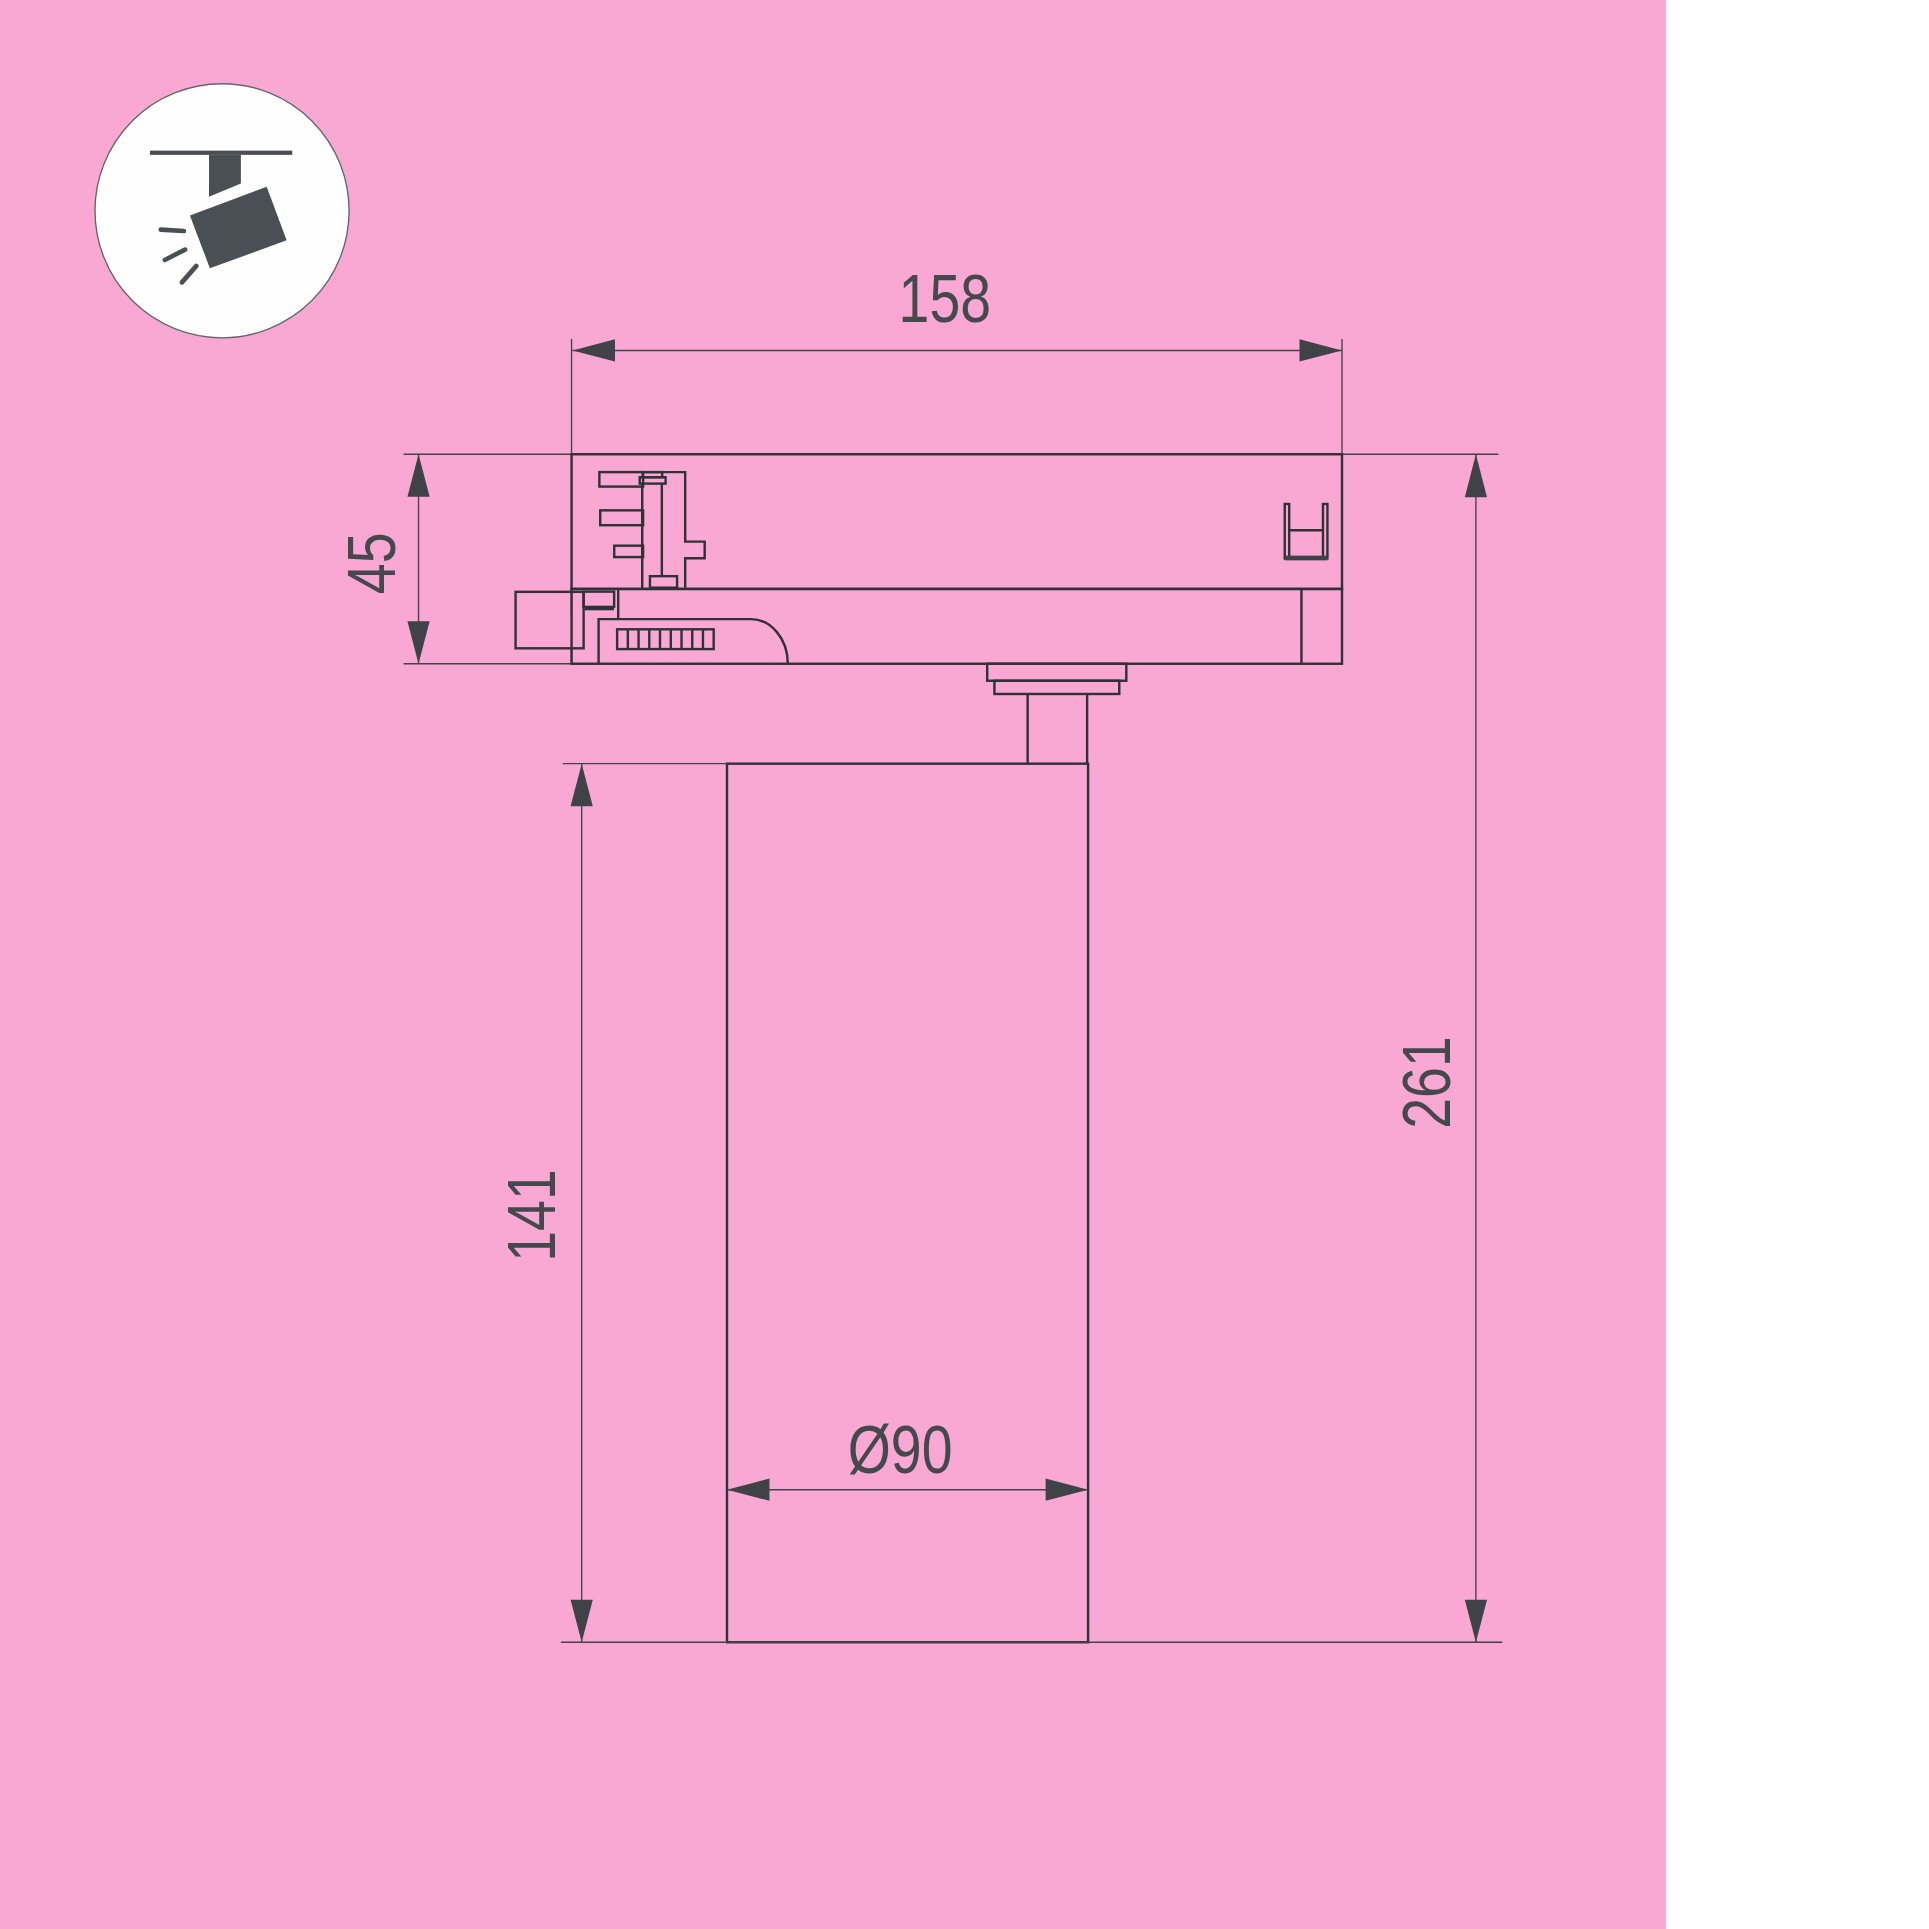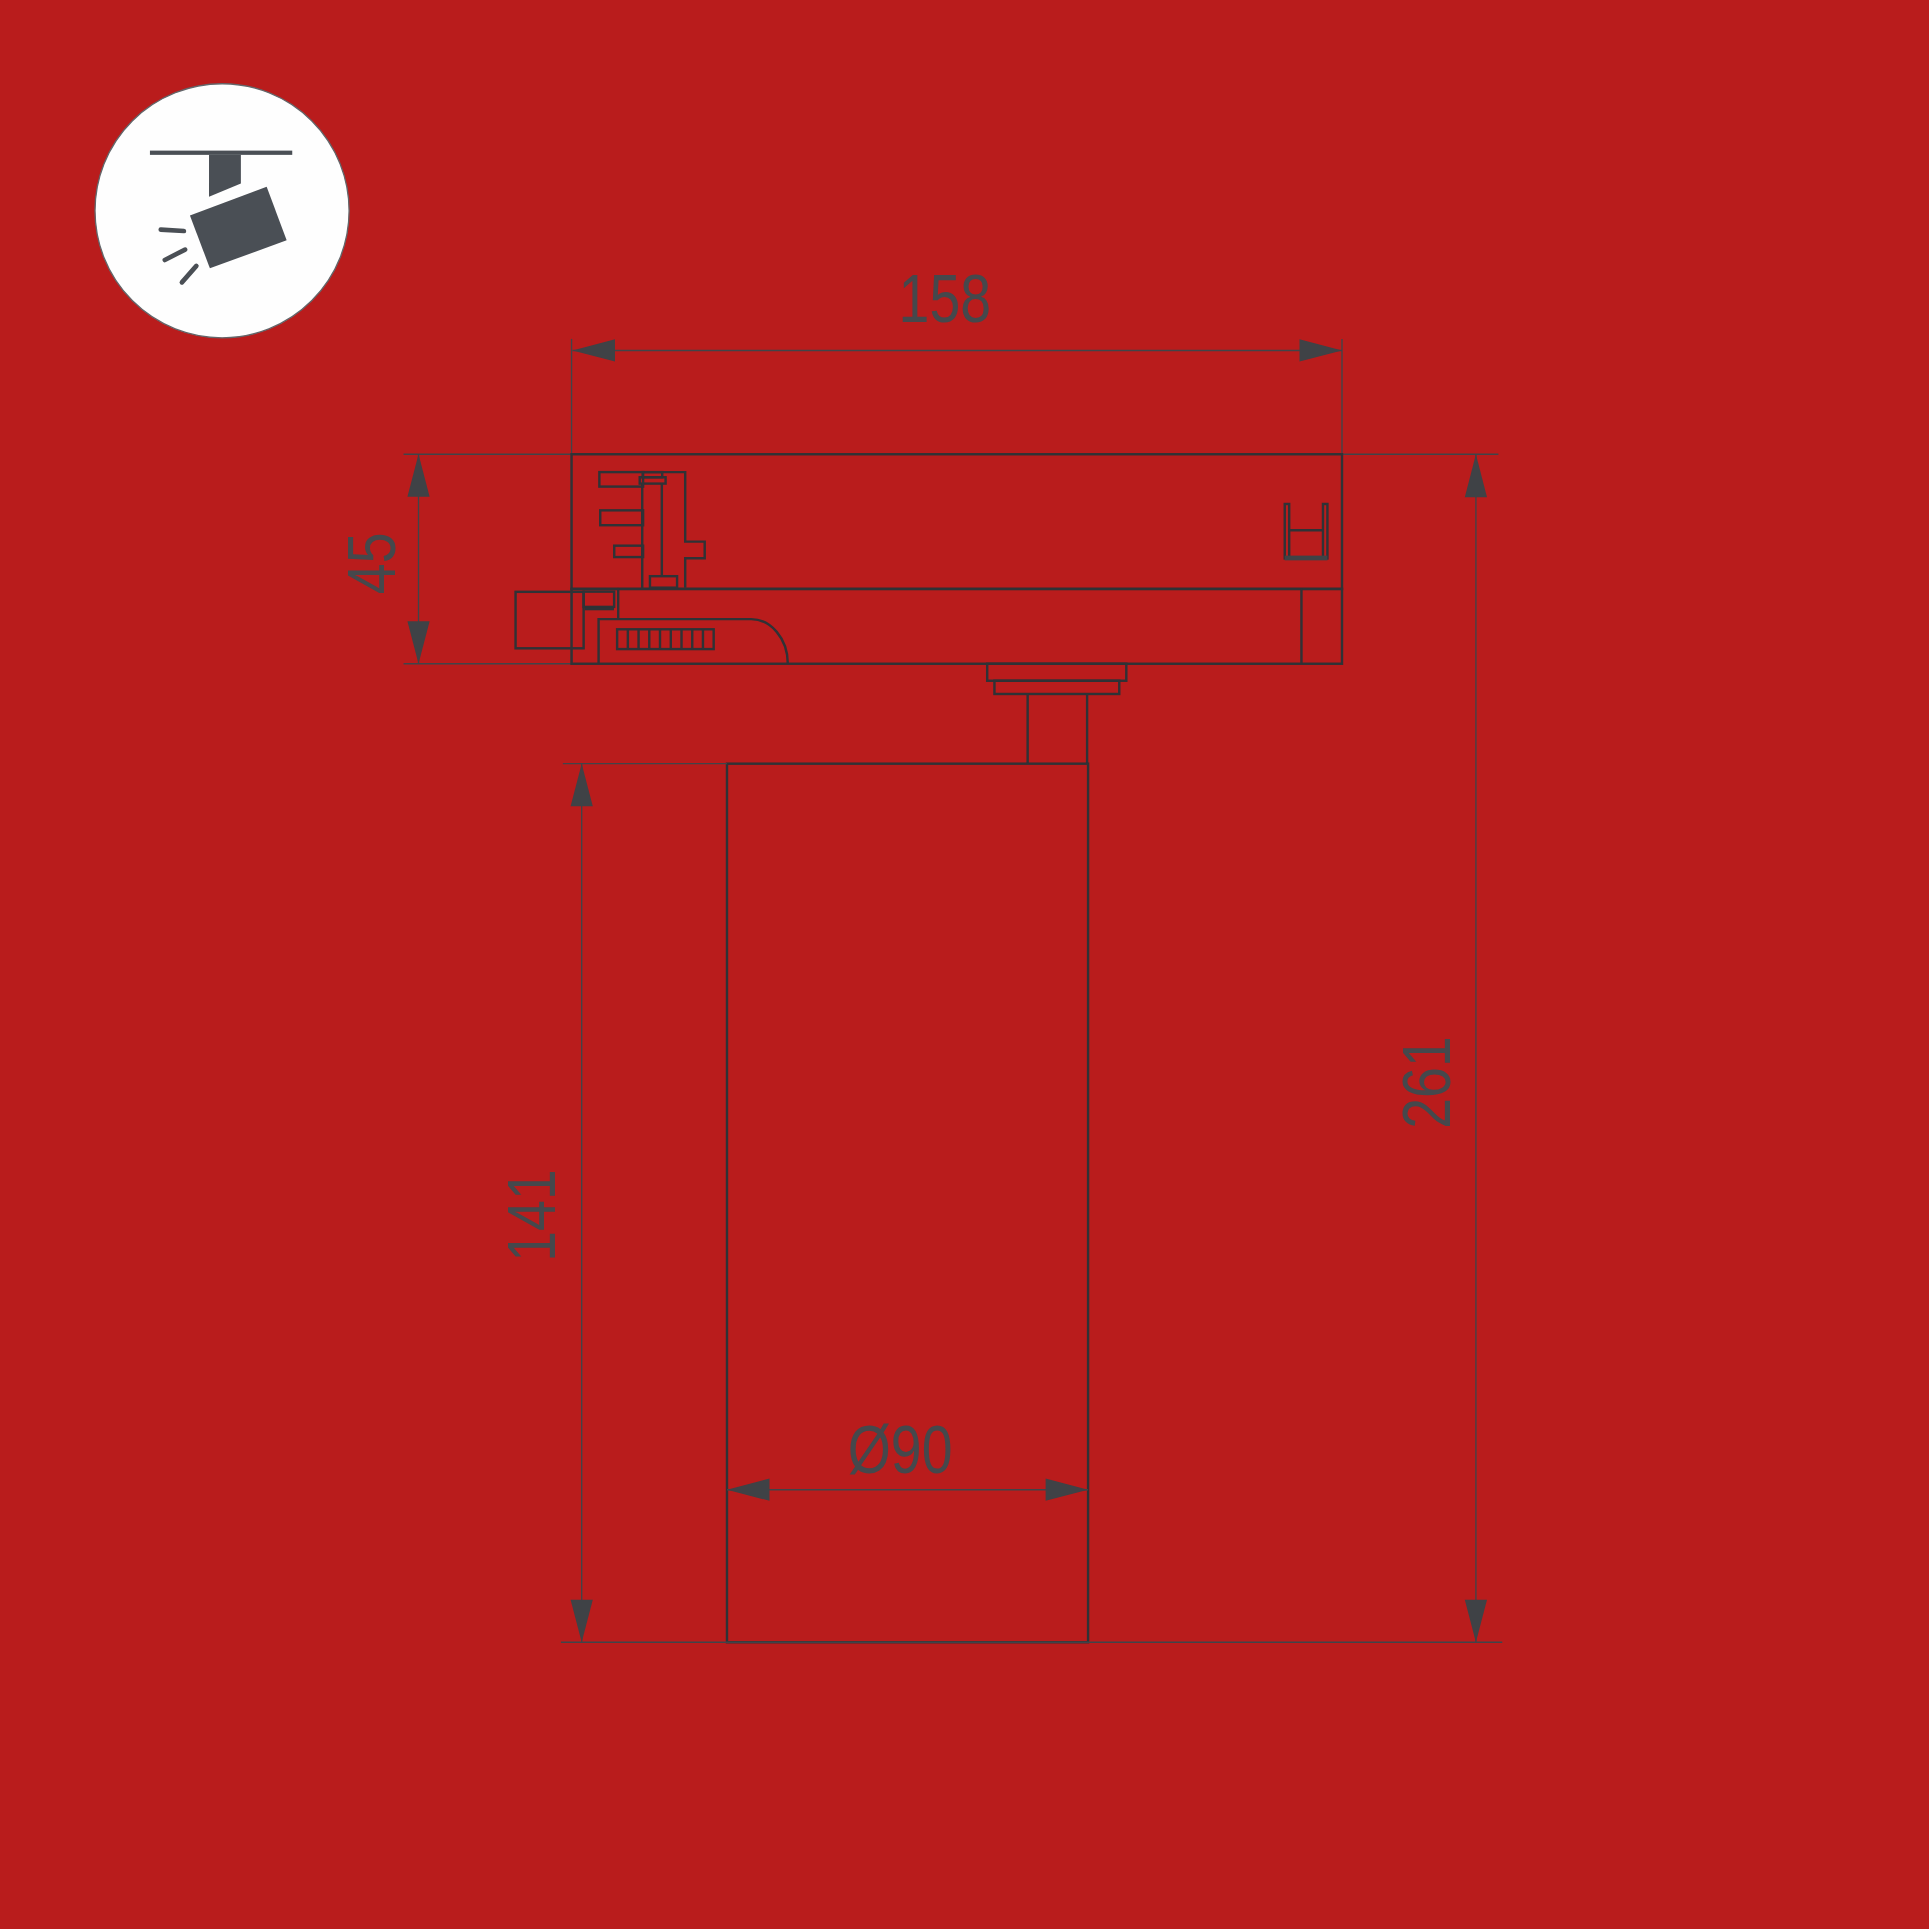--- a/index.html
+++ b/index.html
@@ -1,16 +1,16 @@
 <!DOCTYPE html>
 <html><head>
 <meta charset="utf-8">
 <style>
   html,body{margin:0;padding:0;background:#ffffff;}
-  .page{position:relative;width:1929px;height:1929px;background:#b91c1c;overflow:hidden;}
+  .page{position:relative;width:1666px;height:1929px;background:#f9a8d4;overflow:hidden;}
   svg{position:absolute;left:0;top:0;}
   text{font-family:"Liberation Sans",sans-serif;fill:#45484c;font-size:70px;}
 </style>
 </head>
 <body>
 <div class="page">
 <svg width="1929" height="1929" viewBox="0 0 1998 1998">
 <defs>
 <style>
 .o{fill:none;stroke:#2f3236;stroke-width:2.5;}

